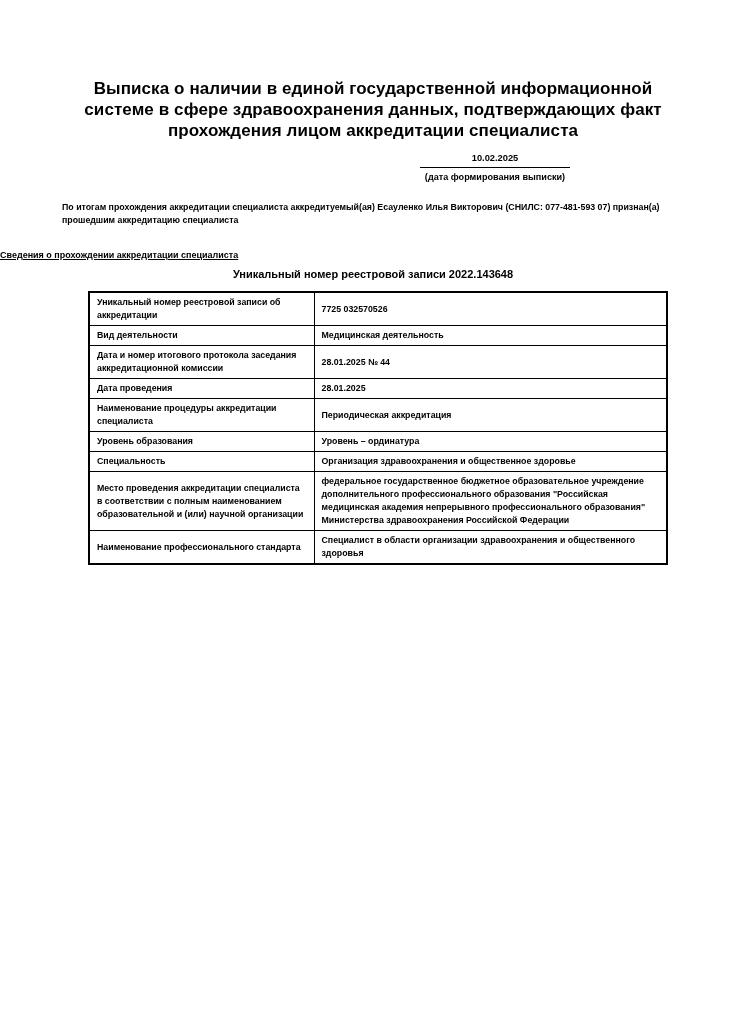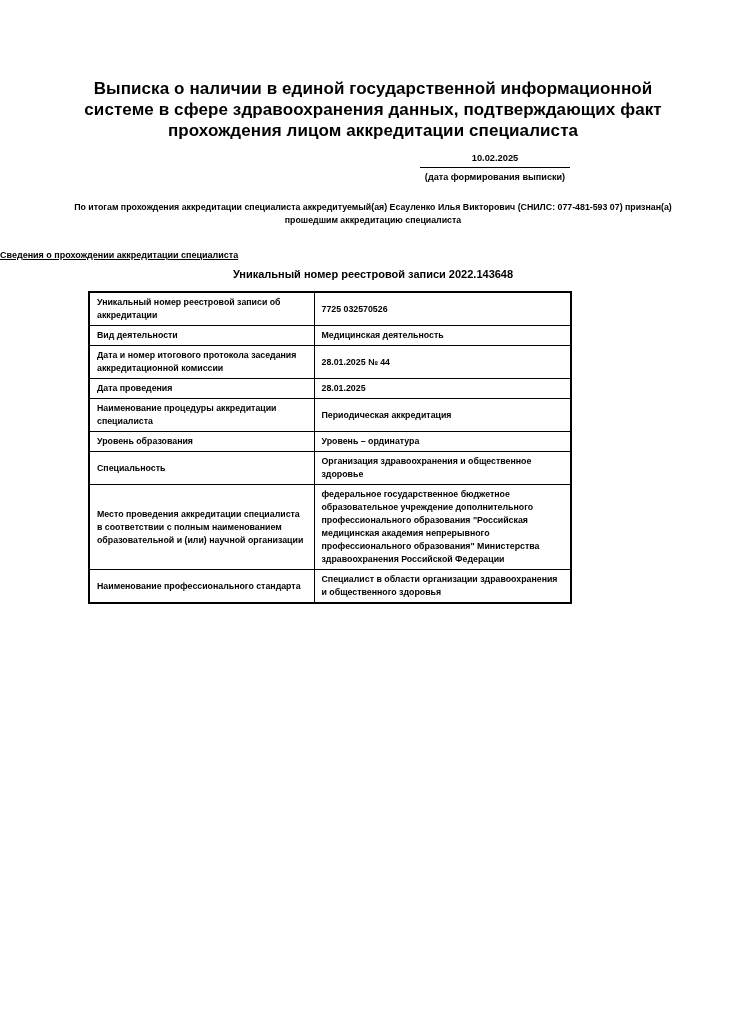--- a/index.html
+++ b/index.html
@@ -40,37 +40,36 @@
     text-align: center;
   }
   .date-caption {
     display: block;
     padding-top: 3px;
     font-size: 9.1px;
   }
   .intro {
     width: 622px;
     margin: 18px auto 0;
-    text-align: center;
     font-size: 8.8px;
     line-height: 13px;
   }
   .section-heading {
     margin-top: 23px;
     text-align: left;
     font-size: 9px;
     text-decoration: underline;
   }
   .registry-heading {
     margin-top: 8px;
     text-align: center;
     font-size: 11px;
   }
   table.acc-table {
-    width: 484px;
+    width: 580px;
     margin: 11px auto 16px;
     margin-left: 88px;
     border-collapse: collapse;
     table-layout: fixed;
     border: 2px solid #000000;
   }
   table.acc-table td {
     border: 1px solid #000000;
     font-size: 8.8px;
     line-height: 13px;

